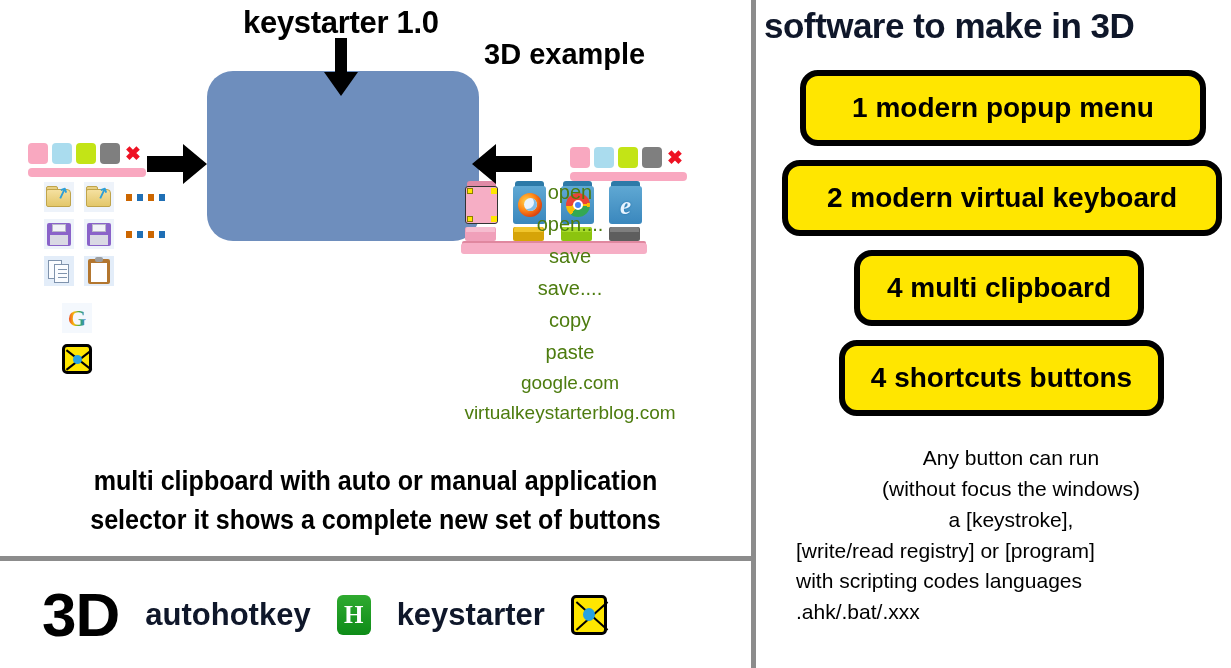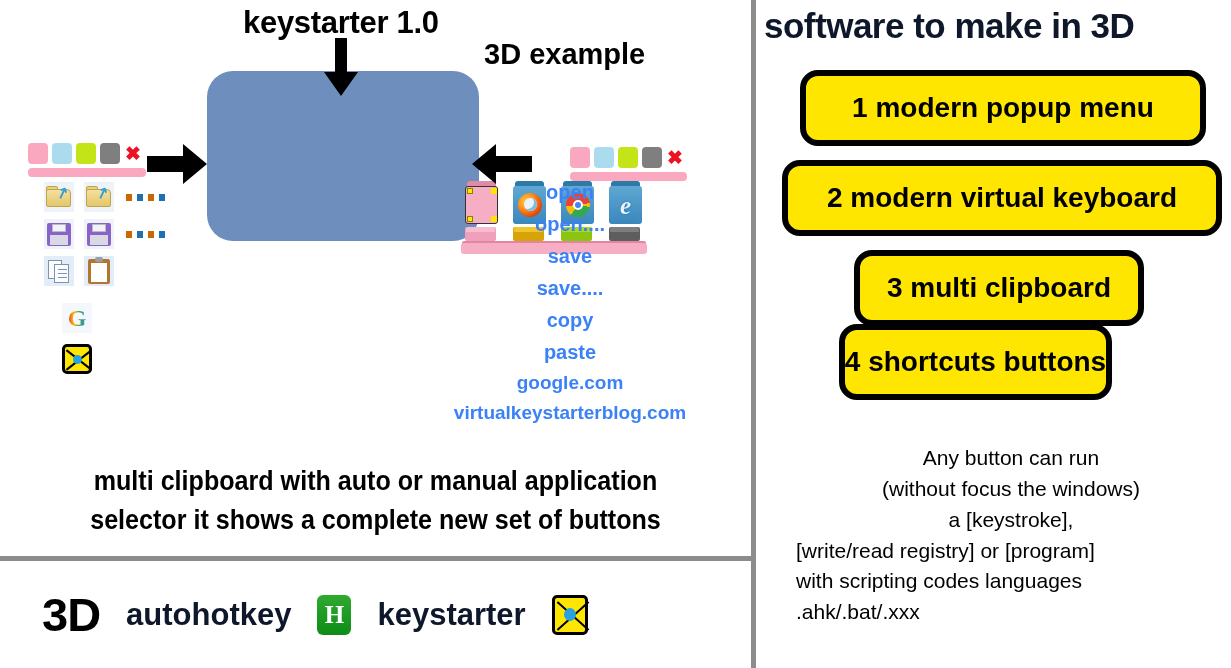--- a/index.html
+++ b/index.html
@@ -402,22 +402,22 @@
   
   .menu-list {
     position: absolute;
     left: 400px;
     top: 176px;
     width: 340px;
     text-align: center;
   }
   .menu-list div {
     font-size: 20px;
-    font-weight: bold;
-    color: #3b82f6;
+    font-weight: normal;
+    color: #4d7c0f;
     line-height: 1.6;
   }
   .menu-list .narrow { font-size: 19px; }
 
   
   .caption {
     position: absolute;
     left: 0;
     top: 462px;
     width: 751px;
@@ -437,21 +437,21 @@
     top: 561px;
     width: 751px;
     height: 107px;
     display: flex;
     align-items: center;
     gap: 26px;
     padding-left: 42px;
     box-sizing: border-box;
   }
   .footer-3d {
-    font-size: 47px;
+    font-size: 62px;
     font-weight: bold;
     color: #000;
     letter-spacing: -1px;
   }
   .footer-label {
     font-size: 31px;
     font-weight: bold;
     color: #0f172a;
   }
   .ahk-icon {
@@ -520,21 +520,21 @@
     align-items: center;
     justify-content: center;
     font-size: 28px;
     font-weight: bold;
     color: #000000;
     white-space: nowrap;
   }
   .ybtn-1 { left: 44px;  top: 70px;  width: 406px; height: 76px; }
   .ybtn-2 { left: 26px;  top: 160px; width: 440px; height: 76px; }
   .ybtn-3 { left: 98px;  top: 250px; width: 290px; height: 76px; }
-  .ybtn-4 { left: 83px;  top: 324px; width: 273px; height: 76px; }
+  .ybtn-4 { left: 83px;  top: 340px; width: 325px; height: 76px; }
 
   .right-note {
     position: absolute;
     left: 40px;
     top: 443px;
     width: 430px;
     font-size: 21px;
     font-weight: normal;
     color: #000;
     line-height: 1.47;
@@ -721,21 +721,21 @@
       </div>
   </div>
 
   <div class="v-divider"></div>
 
   <div class="right-panel">
     <div class="right-title">software to make in 3D</div>
 
     <div class="ybtn ybtn-1">1 modern popup menu</div>
     <div class="ybtn ybtn-2">2 modern virtual keyboard</div>
-    <div class="ybtn ybtn-3">3 multi clipboard</div>
+    <div class="ybtn ybtn-3">4 multi clipboard</div>
     <div class="ybtn ybtn-4">4 shortcuts buttons</div>
 
     <div class="right-note">
       <div class="c">Any button can run</div>
       <div class="c">(without focus the windows)</div>
       <div class="c">a [keystroke],</div>
       <div class="l">[write/read registry] or [program]</div>
       <div class="l">with scripting codes languages</div>
       <div class="l">.ahk/.bat/.xxx</div>
     </div>

